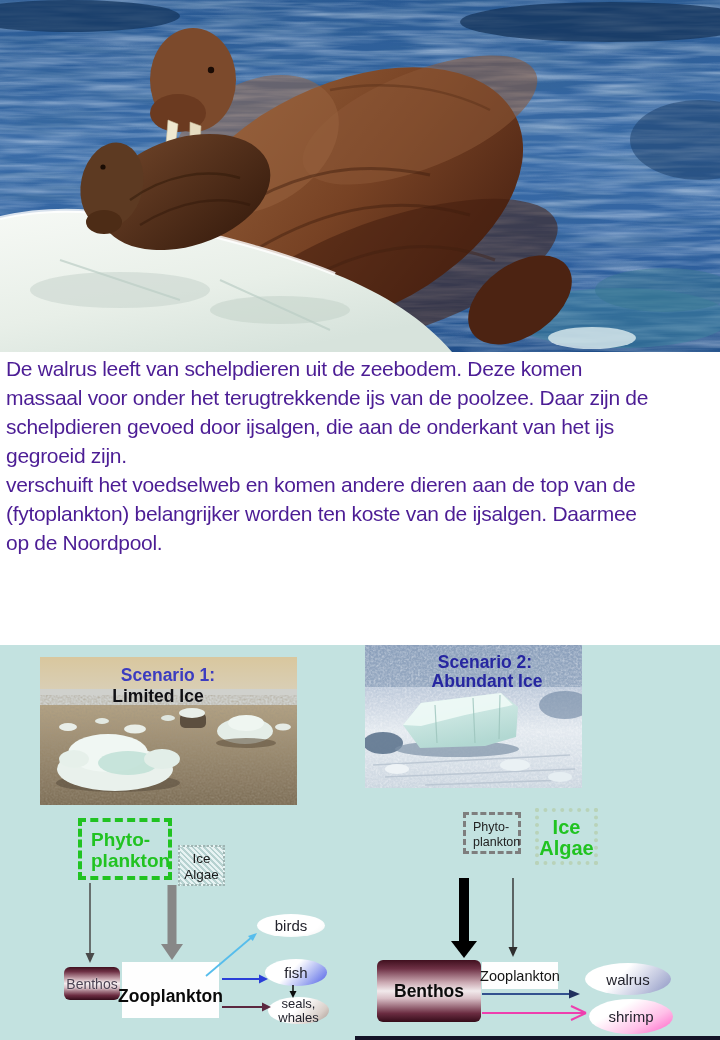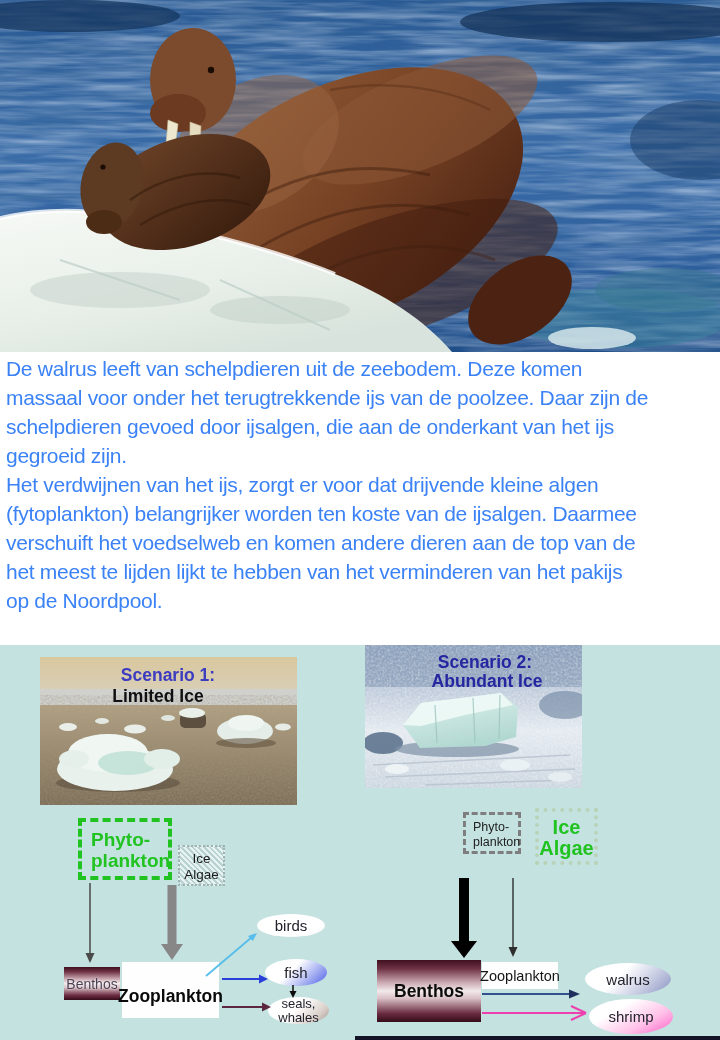--- a/index.html
+++ b/index.html
@@ -2,33 +2,33 @@
 <html><head>
 <meta charset="utf-8">
 <style>
   html,body{margin:0;padding:0;background:#ffffff;}
   .page{position:relative;width:720px;height:1040px;overflow:hidden;background:#fff;
         font-family:"Liberation Sans",sans-serif;}
   
   .hero{position:absolute;top:0;left:0;width:720px;height:352px;overflow:hidden;}
   
   .intro{position:absolute;top:352px;left:0;width:720px;height:293px;background:#fff;overflow:hidden;padding-top:2px;box-sizing:border-box;}
-  .intro .ln{padding:0 6px;font-size:21px;line-height:29px;color:#3b82f6;letter-spacing:-0.3px;white-space:nowrap;}
+  .intro .ln{padding:0 6px;font-size:21px;line-height:29px;color:#4c1d95;letter-spacing:-0.3px;white-space:nowrap;}
   
   .diagram{position:absolute;top:645px;left:0;width:720px;height:395px;background:#c3e2e0;overflow:hidden;}
   .ph{position:absolute;overflow:hidden;}
   .ptitle{font-weight:bold;font-size:17.5px;font-family:"Liberation Sans",sans-serif;}
   .box{position:absolute;box-sizing:border-box;}
   .greenbox{border:4px dashed #21c321;color:#21c321;font-weight:bold;font-size:19px;line-height:21px;padding:7px 0 0 9px;}
   .algaeL{border:2px dotted #9fb4b2;background:repeating-linear-gradient(45deg,rgba(255,255,255,.6) 0 2px,rgba(150,168,166,.28) 2px 4px);
           color:#1b1b1b;font-size:13.5px;line-height:16px;text-align:center;padding-top:4px;}
   .phytoR{border:3px dashed #7e7e7e;color:#222;font-size:12.5px;line-height:15px;padding:5px 0 0 7px;}
   .algaeR{border:4px dotted #b9d3b9;color:#21c321;font-weight:bold;font-size:20px;line-height:21px;text-align:center;padding-top:5px;}
   .benthos{background:linear-gradient(180deg,#40101f 0%,#6e3145 14%,#caa8b1 36%,#f2eaec 50%,#d9bfc6 62%,#6b2c41 86%,#340c1a 100%);
-           display:flex;align-items:center;justify-content:center;}
+           display:flex;align-items:center;justify-content:center;border-radius:6px;}
   .benthos.small{font-size:14px;color:#4b4152;text-shadow:0 0 2px rgba(255,255,255,.9);}
   .benthos.big{font-size:17.5px;font-weight:bold;color:#0c0c0c;}
   .whitebox{background:#fefefe;display:flex;align-items:center;justify-content:center;}
   .zooL{font-weight:bold;font-size:17.5px;color:#0a0a0a;padding-top:12px;}
   .zooR{font-size:14.5px;color:#141414;}
   .ell{position:absolute;border-radius:50%;display:flex;align-items:center;justify-content:center;
        color:#23232d;font-size:15px;text-align:center;}
   .ell.birds{background:radial-gradient(ellipse at 45% 40%,#ffffff 60%,#eef0ef 100%);}
   .ell.fish{background:linear-gradient(135deg,#ffffff 42%,#aab4f2 70%,#4d5ce6 100%);}
   .ell.seals{background:linear-gradient(135deg,#ffffff 45%,#d9cfc9 78%,#a3948c 100%);font-size:13px;line-height:13.5px;}
@@ -118,24 +118,22 @@
         <path d="M140,225 C180,200 220,195 250,205" stroke="#2e1708" stroke-width="2.5" fill="none" opacity="0.45"></path>
       </g>
     </svg>
   </div>
 
   <div class="intro">
     <div class="ln">De walrus leeft van schelpdieren uit de zeebodem. Deze komen</div>
     <div class="ln">massaal voor onder het terugtrekkende ijs van de poolzee. Daar zijn de</div>
     <div class="ln">schelpdieren gevoed door ijsalgen, die aan de onderkant van het ijs</div>
     <div class="ln">gegroeid zijn.</div>
-    <div class="ln">Het verdwijnen van het ijs, zorgt er voor dat drijvende kleine algen</div>
+    <div class="ln">verschuift het voedselweb en komen andere dieren aan de top van de</div>
     <div class="ln">(fytoplankton) belangrijker worden ten koste van de ijsalgen. Daarmee</div>
-    <div class="ln">verschuift het voedselweb en komen andere dieren aan de top van de</div>
-    <div class="ln">het meest te lijden lijkt te hebben van het verminderen van het pakijs</div>
     <div class="ln">op de Noordpool.</div>
   </div>
 
   <div class="diagram">
 
     <div class="ph" style="left:40px;top:12px;width:257px;height:148px;text-align:center;">
       <svg width="257" height="148" viewBox="0 0 257 148">
         <defs>
           <linearGradient id="sky1" x1="0" y1="0" x2="0" y2="1">
             <stop offset="0" stop-color="#d9c79e"></stop>

